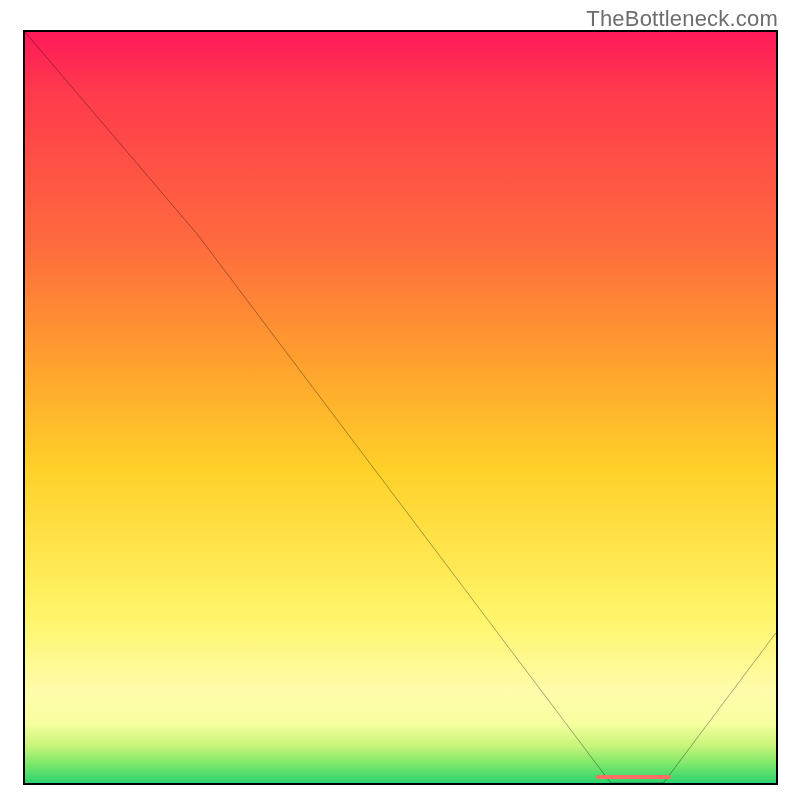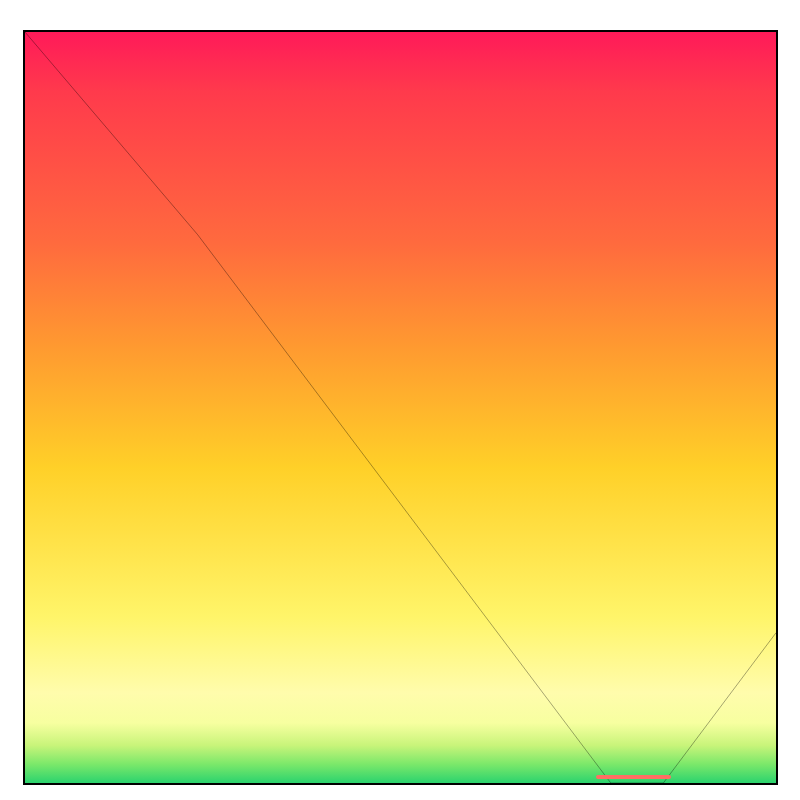--- a/index.html
+++ b/index.html
@@ -70,20 +70,21 @@
     font-weight: 400;
     letter-spacing: 0.2px;
     user-select: none;
   }
 </style>
 </head>
 <body>
 
 <div class="stage">
 
+  <div class="attribution">TheBottleneck.com</div>
 
   <div class="chart-box">
     <div class="gradient-fill"></div>
 
     <svg class="curve-svg" viewBox="0 0 100 100" preserveAspectRatio="none">
       <path id="series-path" fill="none" stroke="#000000" stroke-width="0.35" stroke-linejoin="round" vector-effect="non-scaling-stroke" d="M 0 0 Q 11.5 13.5 23 27 Q 50.5 63.5 78 100 Q 81.5 100 85 100 Q 92.5 90 100 80"></path>
     </svg>
 
     <div id="floor-marker" class="marker" style="left: 76%; width: 10%; bottom: 0.5%; background: rgb(255, 111, 99);"></div>
   </div>

